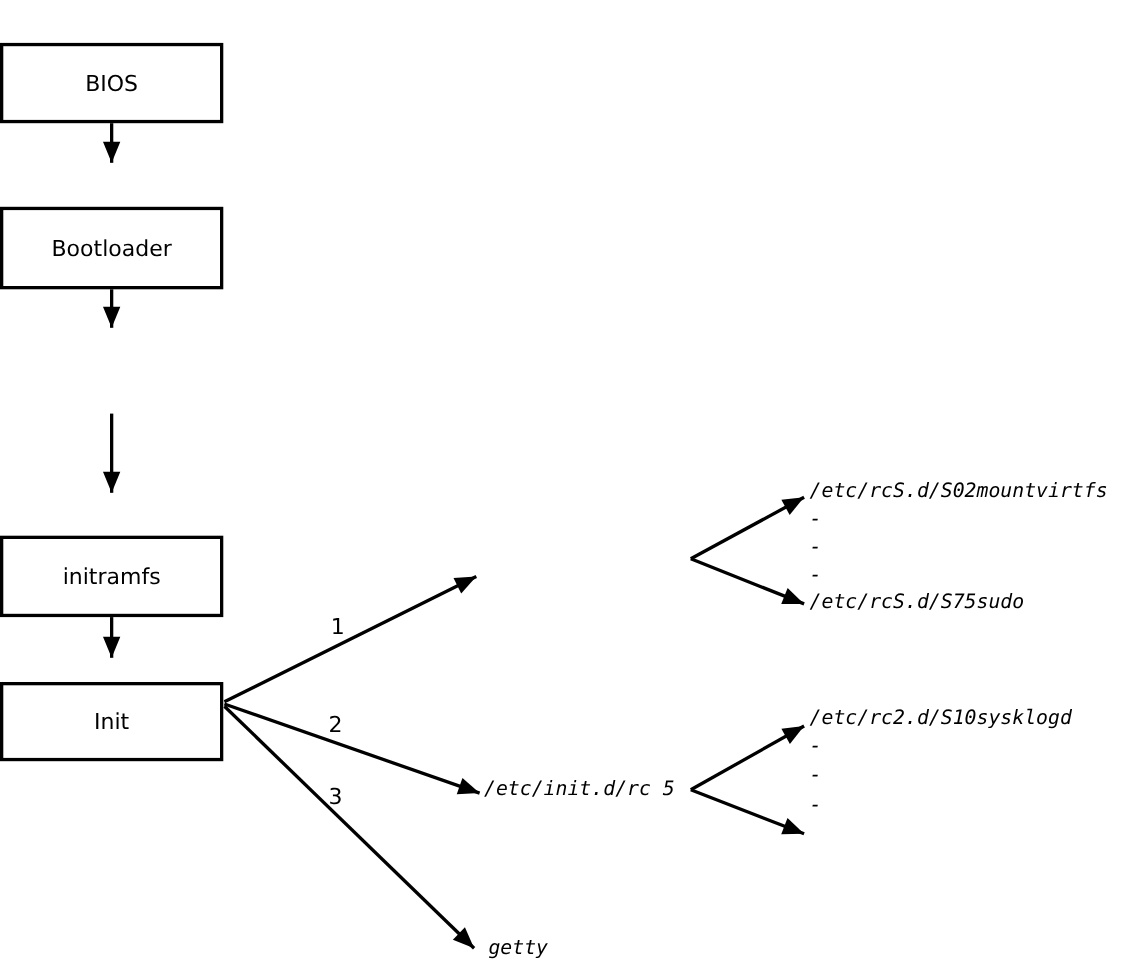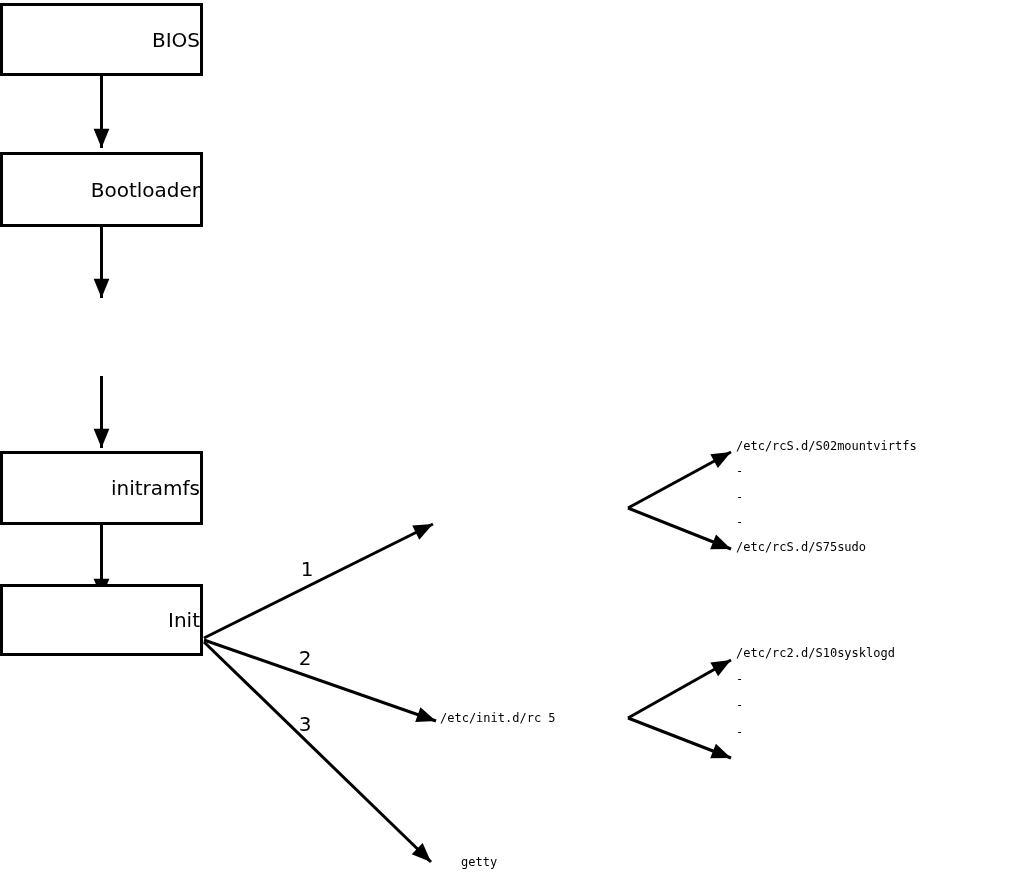--- a/index.html
+++ b/index.html
@@ -25,22 +25,23 @@
   }
   .box {
     position: absolute;
     left: 0;
     width: 203px;
     border: 3px solid #000000;
     box-sizing: border-box;
     background: #ffffff;
     display: flex;
     align-items: center;
-    justify-content: flex-end;
+    justify-content: center;
     font-size: 20px;
+    margin-top: 36px;
   }
   .box-bios       { top: 3px;   height: 73px; }
   .box-bootloader { top: 152px; height: 75px; }
   .box-kernel     { top: 301px; height: 75px; }
   .box-initramfs  { top: 451px; height: 74px; }
   .box-init       { top: 584px; height: 72px; }
   .caption {
     position: absolute;
     left: 358px;
     top: 102px;
@@ -53,30 +54,31 @@
     font-size: 20px;
     line-height: 22px;
     width: 22px;
     text-align: center;
   }
   .num-1 { left: 296px; top: 558px; }
   .num-2 { left: 294px; top: 647px; }
   .num-3 { left: 294px; top: 713px; }
   .mono {
     font-family: "DejaVu Sans Mono", monospace;
-    font-size: 12px;
+    font-size: 18px;
     white-space: pre;
+    font-style: italic;
   }
   .target {
     position: absolute;
     line-height: 24px;
   }
   .target-rcs   { left: 445px; top: 498px; }
   .target-rc2   { left: 440px; top: 706px; }
-  .target-getty { left: 461px; top: 850px; }
+  .target-getty { left: 444px; top: 850px; }
   .script-list {
     position: absolute;
     left: 736px;
   }
   .list-rcs { top: 434px; }
   .list-rcs .row { line-height: 25.3px; }
   .list-rc2 { top: 640px; }
   .list-rc2 .row { line-height: 26.2px; }
 </style>
 </head>

